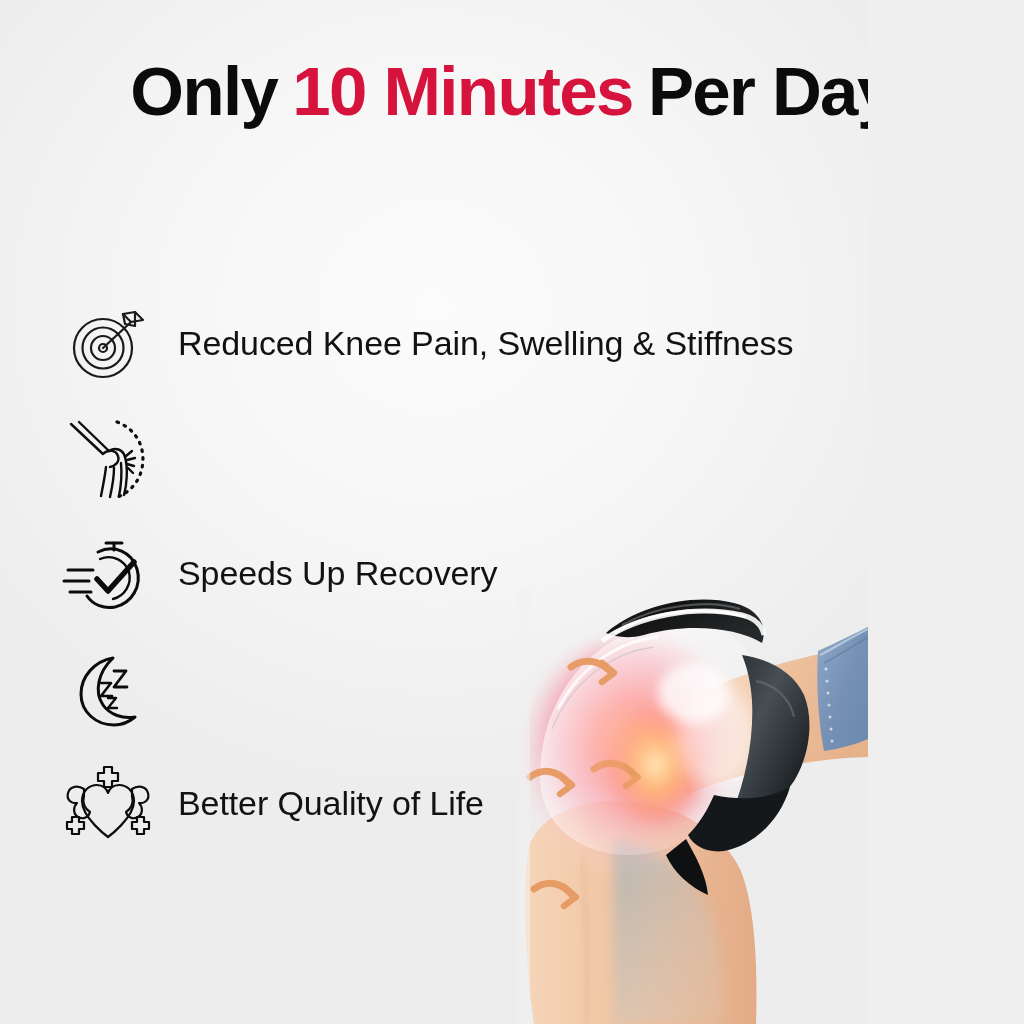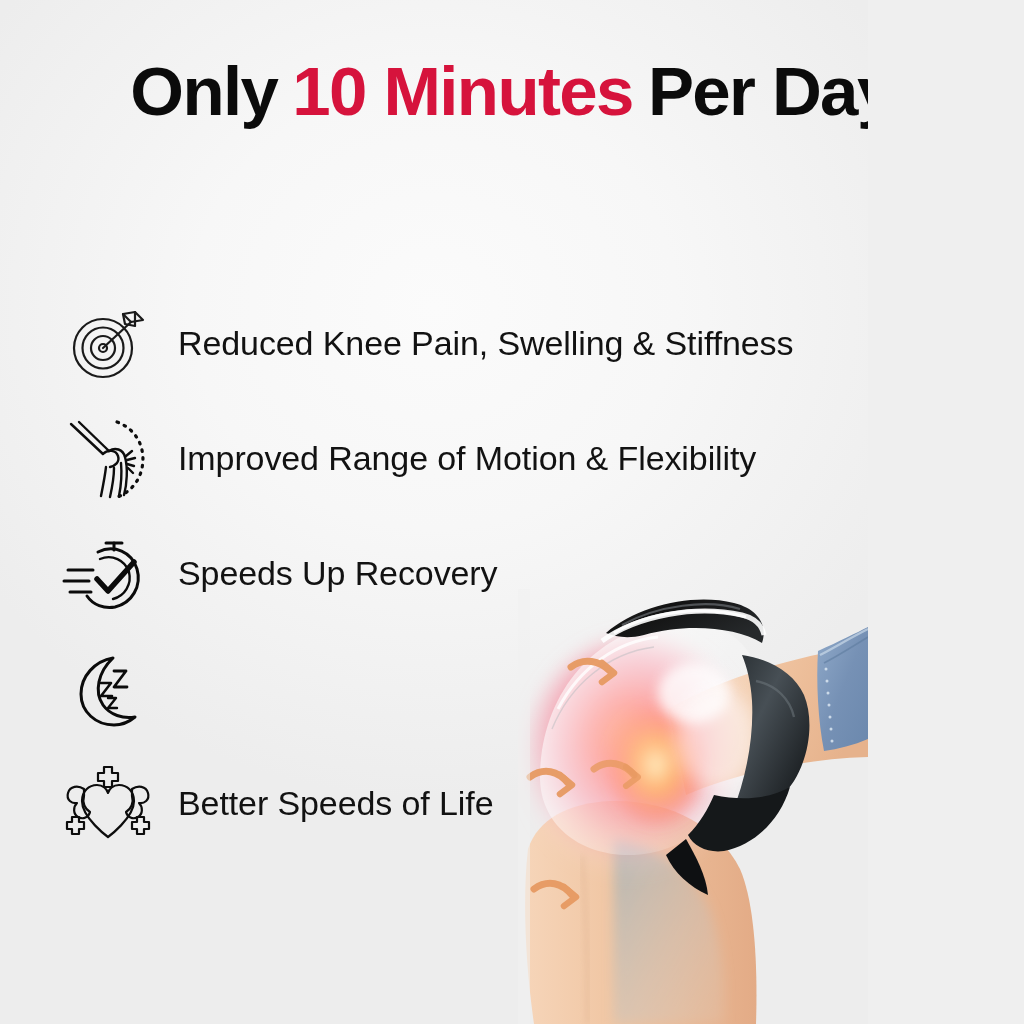--- a/index.html
+++ b/index.html
@@ -142,21 +142,20 @@
 
             <path d="M52 4 C74 12 82 34 76 54 C72 67 62 76 50 80" stroke-dasharray="1.6 6.2" stroke-width="3.2"></path>
 
             <path d="M62 42 L70 40"></path>
             <path d="M62 46 L69 48"></path>
             <path d="M61 38 L67 33"></path>
             <path d="M63 50 L68 55"></path>
           </g>
         </svg>
       </span>
-      <span class="benefit-label">Improved Range of Motion &amp; Flexibility</span>
     </div>
 
 
     <div class="benefit-row">
       <span class="benefit-icon">
         <svg width="92" height="80" viewBox="0 0 92 80">
           <g fill="none" stroke="#0b0b0b" stroke-linecap="round" stroke-linejoin="round">
 
             <path d="M36 18 C52 10 70 18 75 35 C80 52 70 69 53 73 C42 75 31 71 25 62" stroke-width="3"></path>
 
@@ -211,21 +210,21 @@
                      C71 46 74 40 72 33 Z"></path>
 
             <path d="M44 4 L52 4 L52 10 L58 10 L58 18 L52 18 L52 24 L44 24 L44 18 L38 18 L38 10 L44 10 Z"></path>
 
             <path d="M12 54 L19 54 L19 59 L24 59 L24 66 L19 66 L19 71 L12 71 L12 66 L7 66 L7 59 L12 59 Z"></path>
 
             <path d="M77 54 L84 54 L84 59 L89 59 L89 66 L84 66 L84 71 L77 71 L77 66 L72 66 L72 59 L77 59 Z"></path>
           </g>
         </svg>
       </span>
-      <span class="benefit-label">Better Speeds of Life</span>
+      <span class="benefit-label">Better Quality of Life</span>
     </div>
 
   </div>
 
   <div class="product">
     <svg width="350" height="435" viewBox="0 0 350 435">
       <defs>
         <radialGradient id="heatGlow" cx="46%" cy="42%" r="56%">
           <stop offset="0%" stop-color="#ff7e3c" stop-opacity="0.95"></stop>
           <stop offset="28%" stop-color="#ff5a52" stop-opacity="0.85"></stop>

